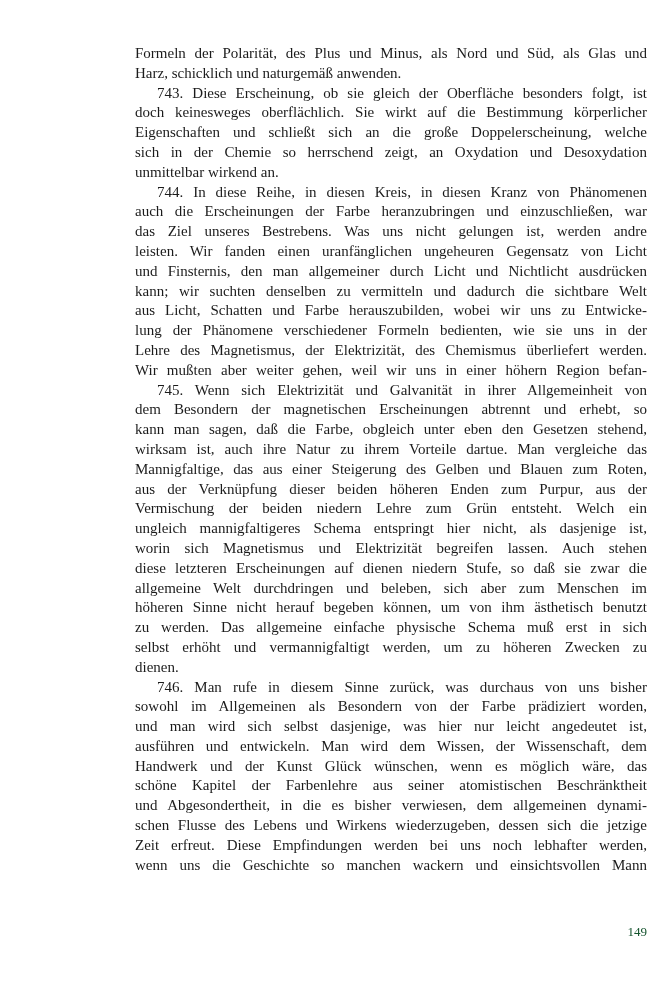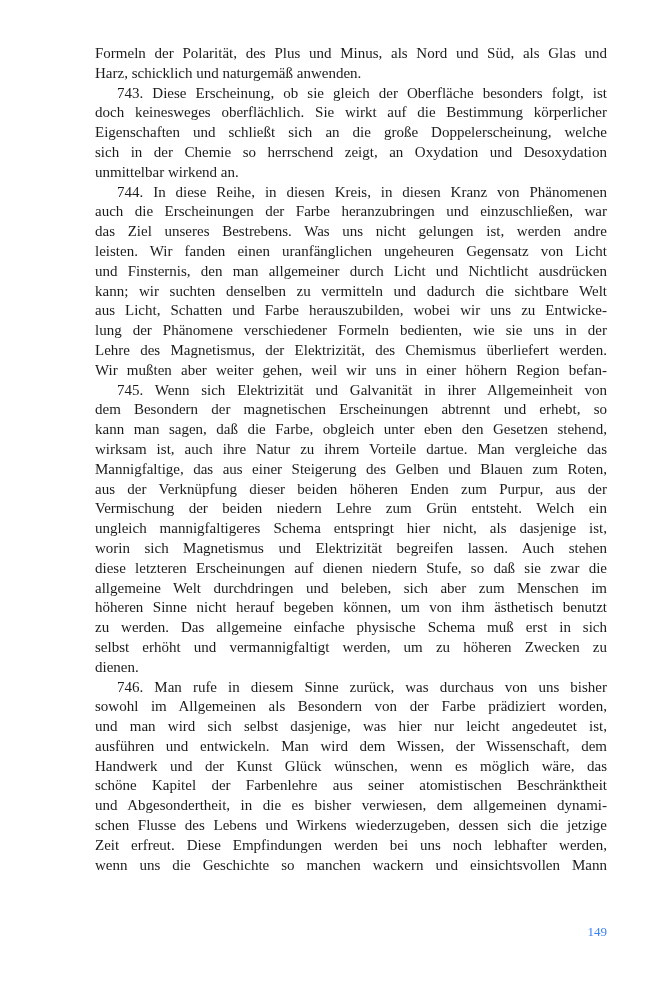--- a/index.html
+++ b/index.html
@@ -11,20 +11,21 @@
     width: 660px;
     height: 990px;
     position: relative;
     overflow: hidden;
     font-family: "Liberation Serif", serif;
   }
   .page {
     position: absolute;
     inset: 0;
     background: #ffffff;
+    margin-left: 40px;
   }
   .text-block {
     position: absolute;
     left: 95px;
     top: 44px;
     width: 512px;
     color: #1b1b1b;
     font-size: 15px;
     line-height: 19.8px;
   }
@@ -44,21 +45,21 @@
   .line-end {
     text-align: left;
     text-align-last: left;
   }
   .page-number {
     position: absolute;
     left: 95px;
     top: 924px;
     width: 512px;
     text-align: right;
-    color: #3b82f6;
+    color: #14532d;
     font-size: 13px;
     line-height: 16px;
   }
 </style>
 </head>
 <body>
 
 <div class="page">
   <div class="text-block">
       <div class="paragraph">

